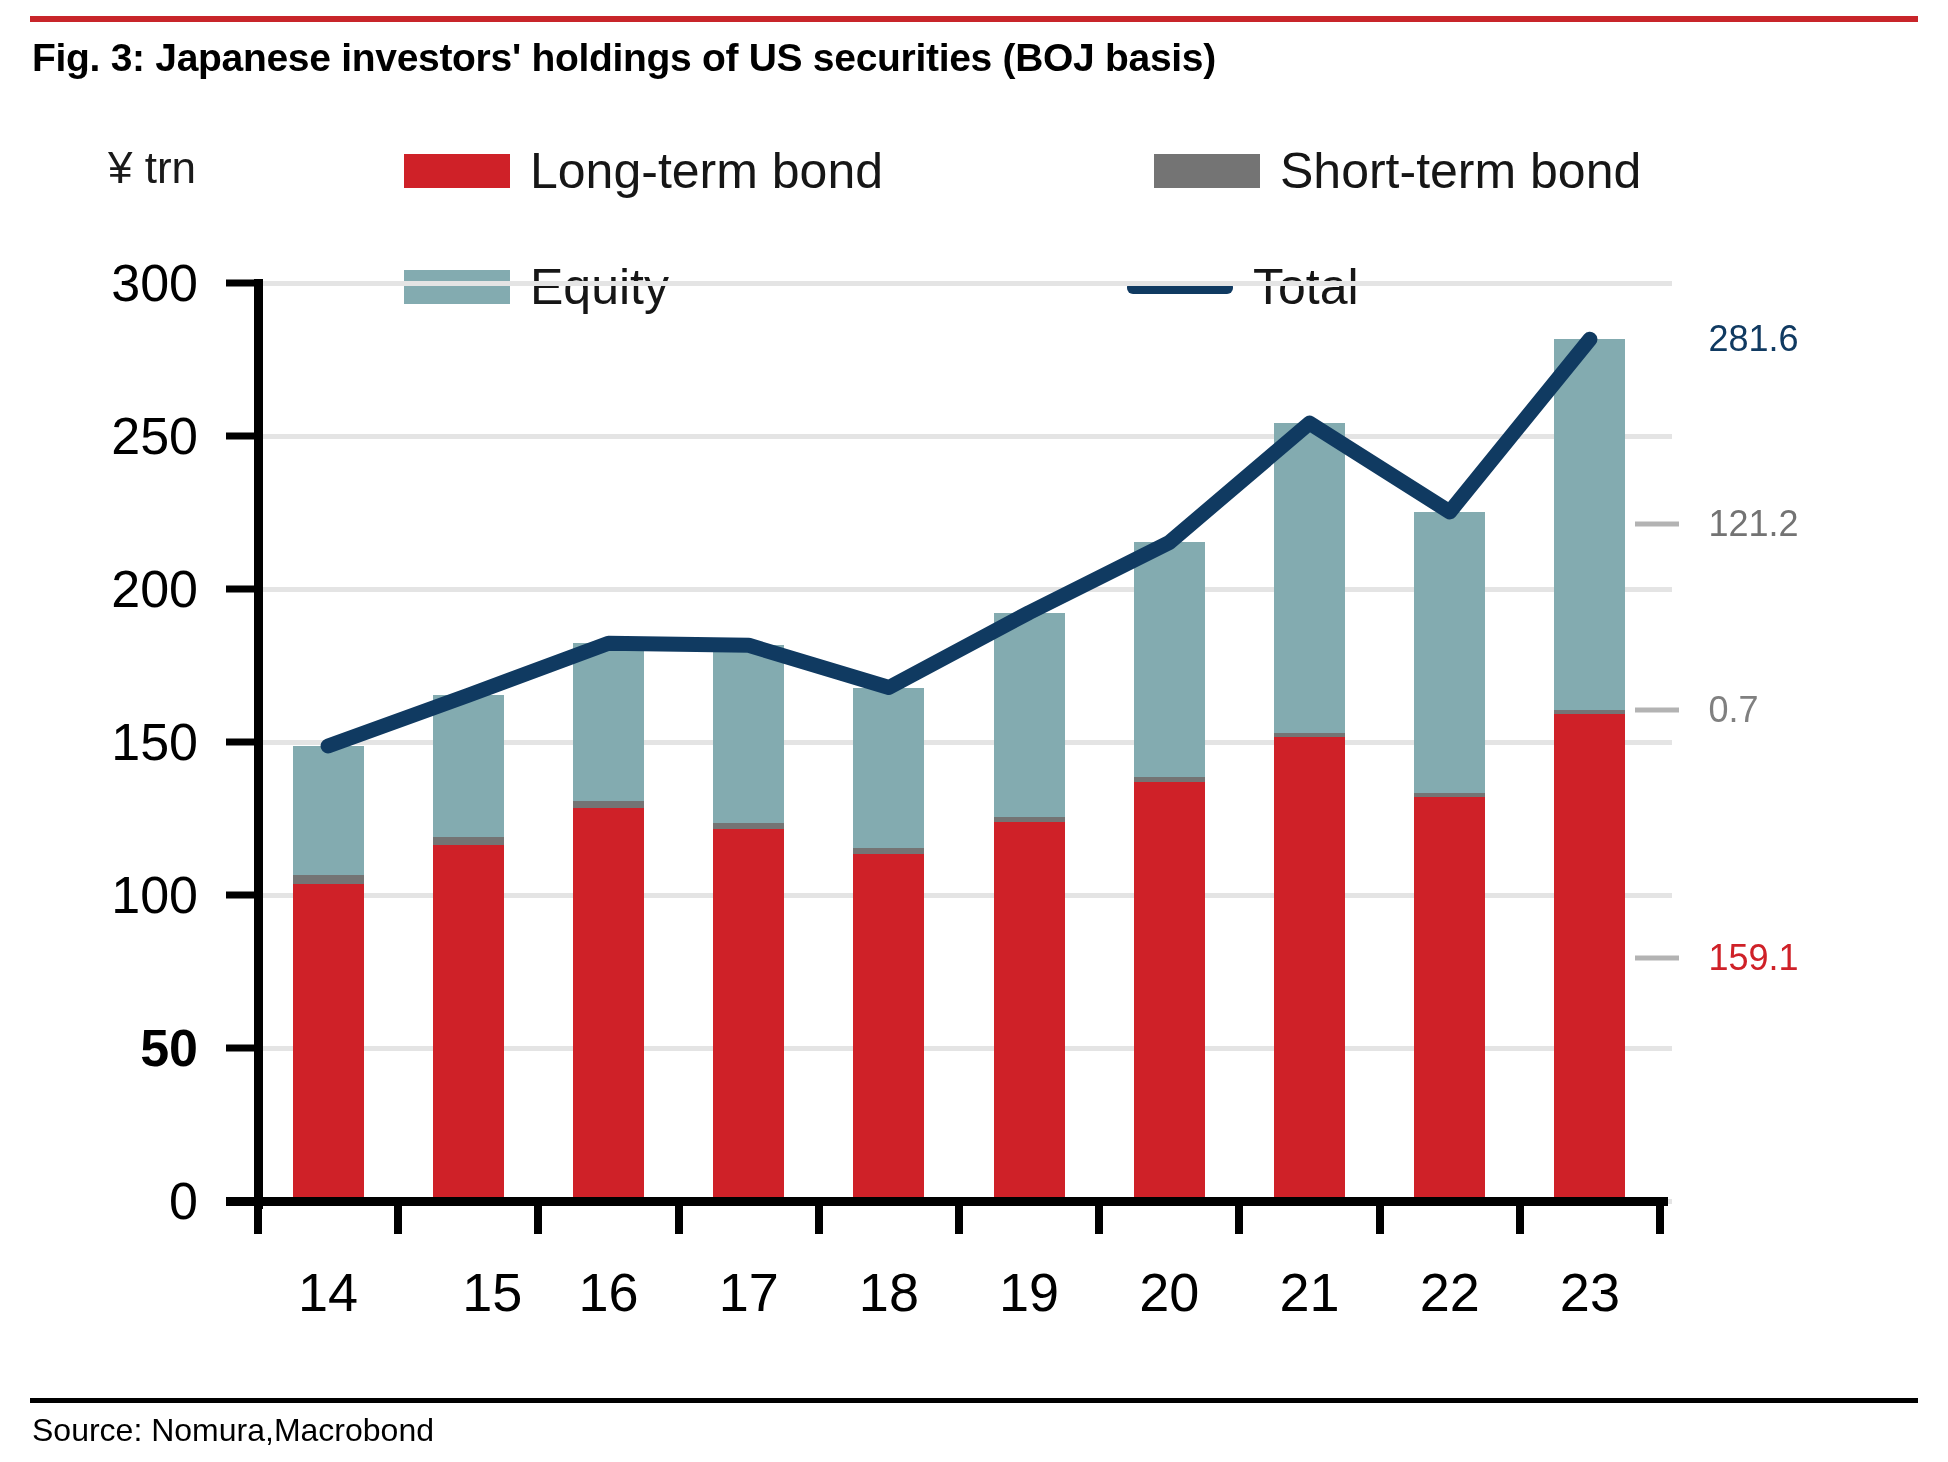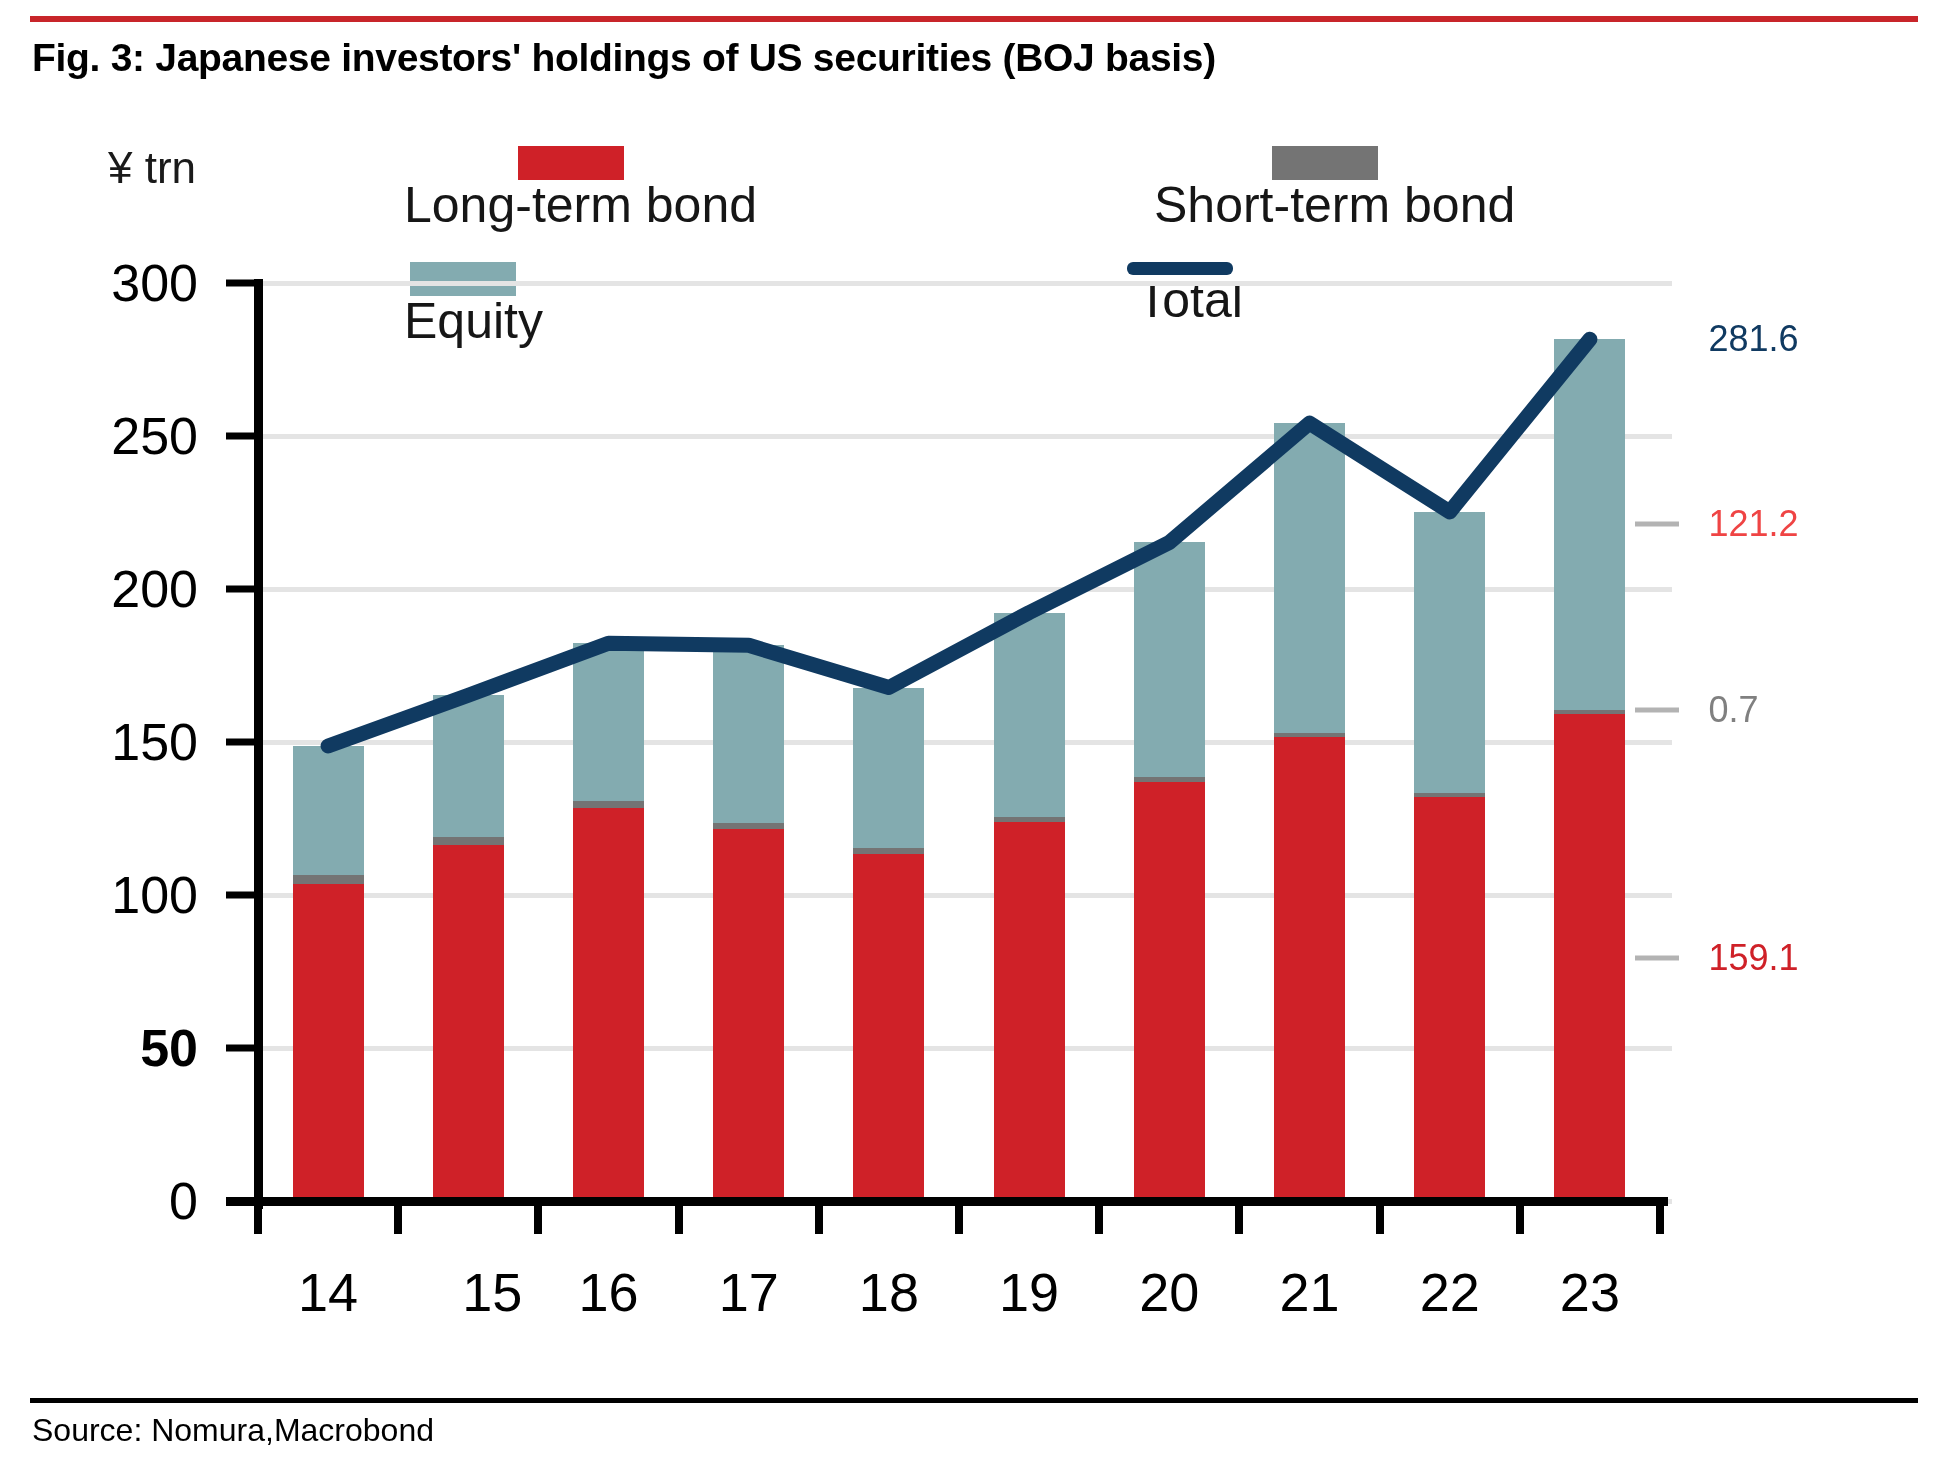--- a/index.html
+++ b/index.html
@@ -55,21 +55,20 @@
     color: #1a1a1a;
     white-space: nowrap;
   }
 
   
   .legend-item {
     position: absolute;
     display: flex;
     align-items: center;
     white-space: nowrap;
-    flex-direction: column;
   }
   .legend-swatch {
     width: 106px;
     height: 34px;
     margin-right: 20px;
     flex: none;
   }
   .legend-line {
     width: 106px;
     height: 13px;
@@ -284,21 +283,21 @@
       <div class="xtick-label" style="left: 1589.9px; top: 1261px;">23</div>
     </div>
 
   <svg id="total-line-svg" width="1948" height="1340">
     <polyline id="total-polyline" fill="none" stroke="#103a61" stroke-width="15" stroke-linejoin="round" stroke-linecap="round" points="328.1,746.0 468.3,695.2 608.5,643.2 748.7,645.3 888.9,687.5 1029.1,612.6 1169.3,542.5 1309.5,423.1 1449.7,511.9 1589.9,339.3"></polyline>
   </svg>
 
   <div id="callout-layer">
       <div class="callout" style="left: 1697.4px; top: 339.304px; color: rgb(16, 58, 97);">281.6</div>
       <div class="callout-leader" style="left: 1635.4px; top: 524.434px; width: 44px;"></div>
-      <div class="callout" style="left: 1697.4px; top: 524.434px; color: #ef4444;">121.2</div>
+      <div class="callout" style="left: 1697.4px; top: 524.434px; color: #737373;">121.2</div>
       <div class="callout-leader" style="left: 1635.4px; top: 709.87px; width: 44px;"></div>
       <div class="callout" style="left: 1697.4px; top: 709.87px; color: rgb(128, 128, 128);">0.7</div>
       <div class="callout-leader" style="left: 1635.4px; top: 957.577px; width: 44px;"></div>
       <div class="callout" style="left: 1697.4px; top: 957.577px; color: rgb(207, 33, 40);">159.1</div>
     </div>
 
 </div>
 
 <div id="bottom-rule"></div>
 <div id="source-note">Source: Nomura,Macrobond</div>

